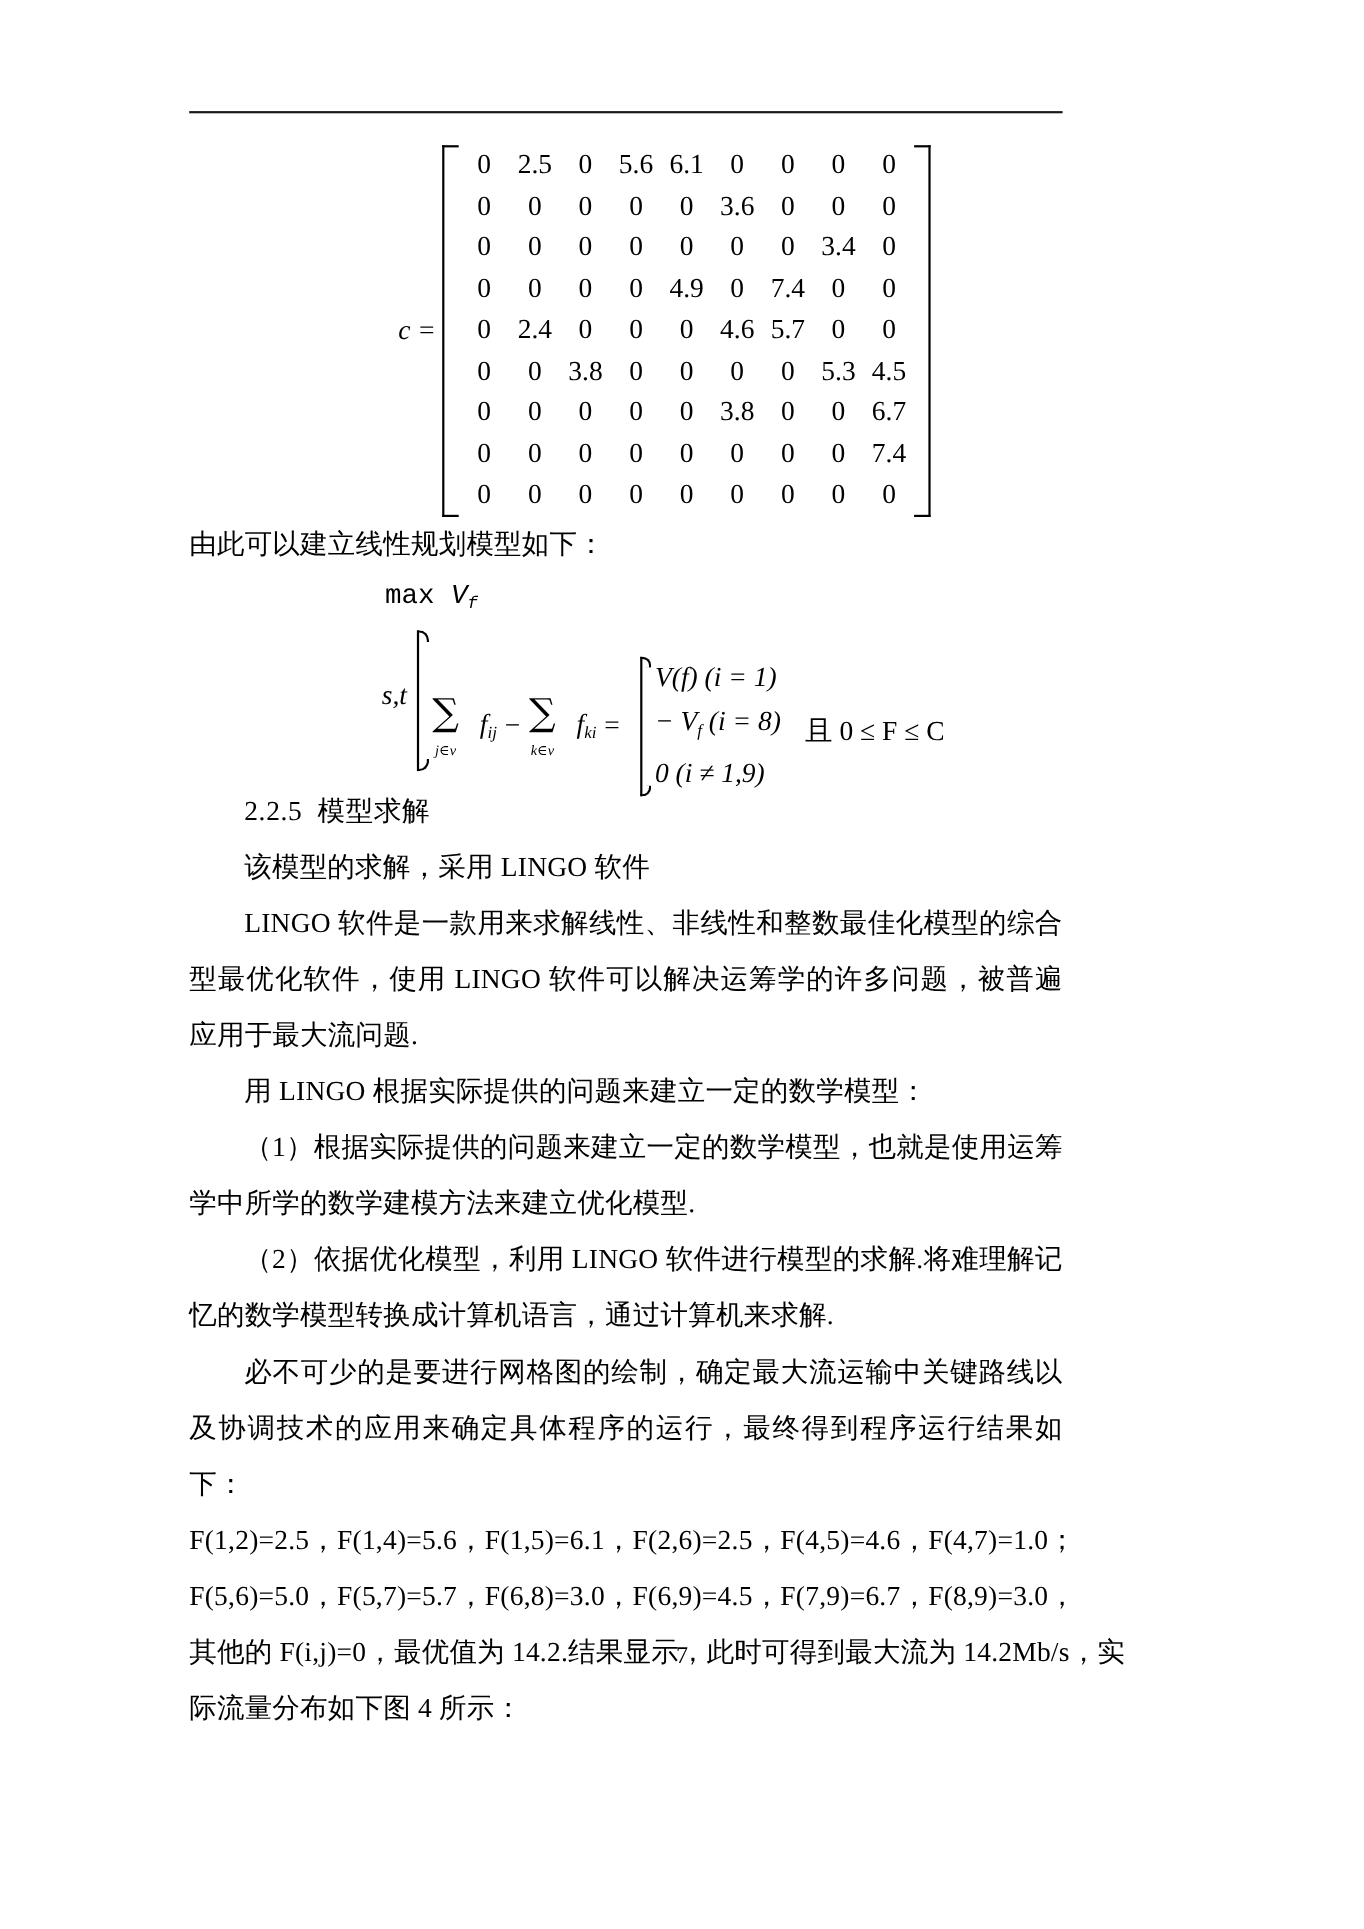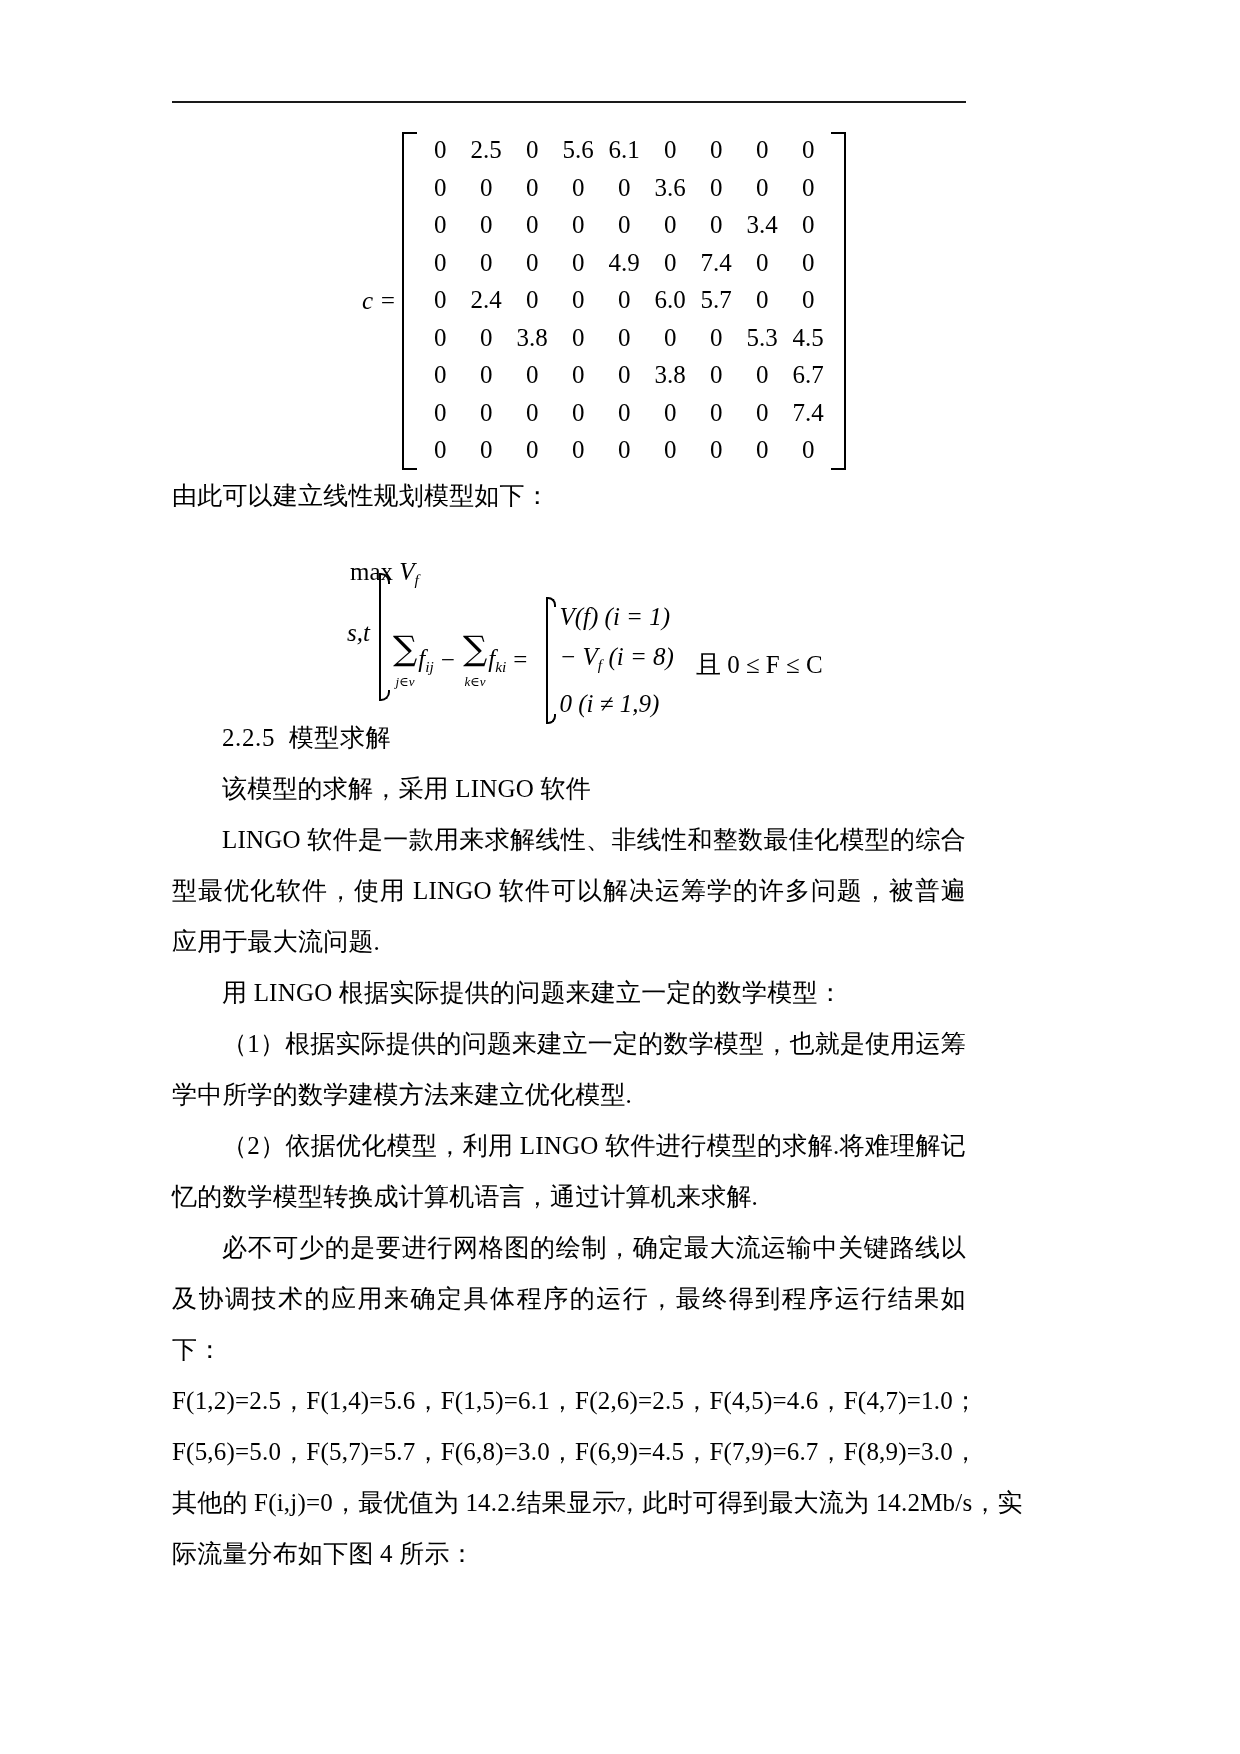--- a/index.html
+++ b/index.html
@@ -109,22 +109,21 @@
   .formula-wrap {
     margin-top: 6px;
     position: relative;
     height: 185px;
   }
   .maxline {
     position: absolute;
     left: 178px;
     top: 0px;
     font-size: 25px;
-    font-family: Liberation Serif, serif;
-    margin-top: 31px;
+    font-family: Liberation Mono, monospace;
   }
   .maxline .romanop { font-style: normal; }
   .ital { font-style: italic; }
   .sub {
     font-size: 0.62em;
     vertical-align: -0.32em;
     font-style: italic;
   }
 
   .st-row {
@@ -190,21 +189,21 @@
   .sumsym {
     font-size: 34px;
     font-family: "DejaVu Serif", serif;
     line-height: 0.9;
   }
   .sumsub {
     font-size: 13px;
     font-style: italic;
     margin-top: 11px;
   }
-  .fterm { font-style: italic; font-size: 25px; margin-left: 0; }
+  .fterm { font-style: italic; font-size: 25px; margin-left: 18px; }
   .op { margin: 0 7px; font-size: 25px; }
 
   .cases {
     display: flex;
     align-items: stretch;
     margin-left: 6px;
   }
   .case-brace {
     width: 14px;
     position: relative;
@@ -327,21 +326,21 @@
                 <td>7.4</td>
                 <td>0</td>
                 <td>0</td>
               </tr>
               <tr>
                 <td>0</td>
                 <td>2.4</td>
                 <td>0</td>
                 <td>0</td>
                 <td>0</td>
-                <td>6.0</td>
+                <td>4.6</td>
                 <td>5.7</td>
                 <td>0</td>
                 <td>0</td>
               </tr>
               <tr>
                 <td>0</td>
                 <td>0</td>
                 <td>3.8</td>
                 <td>0</td>
                 <td>0</td>

